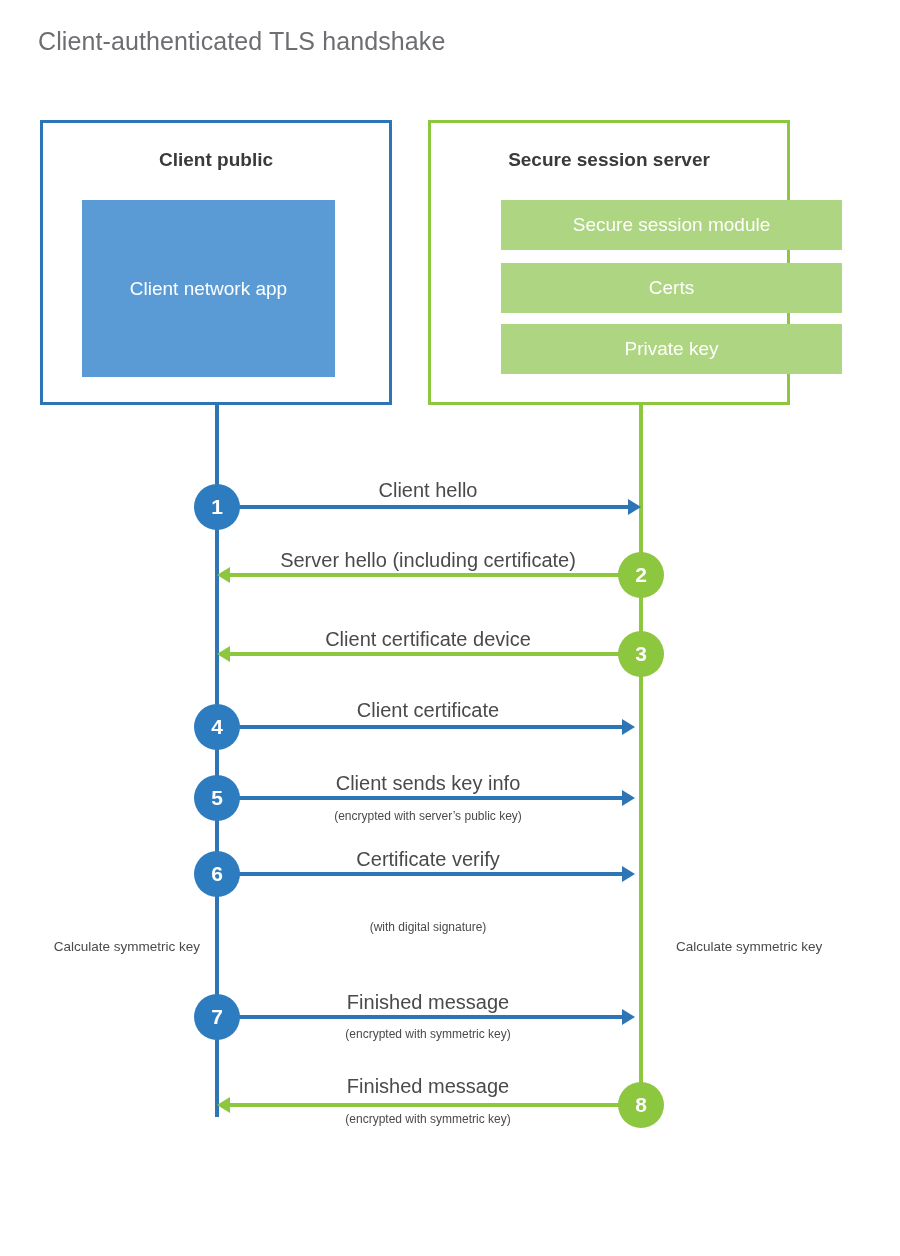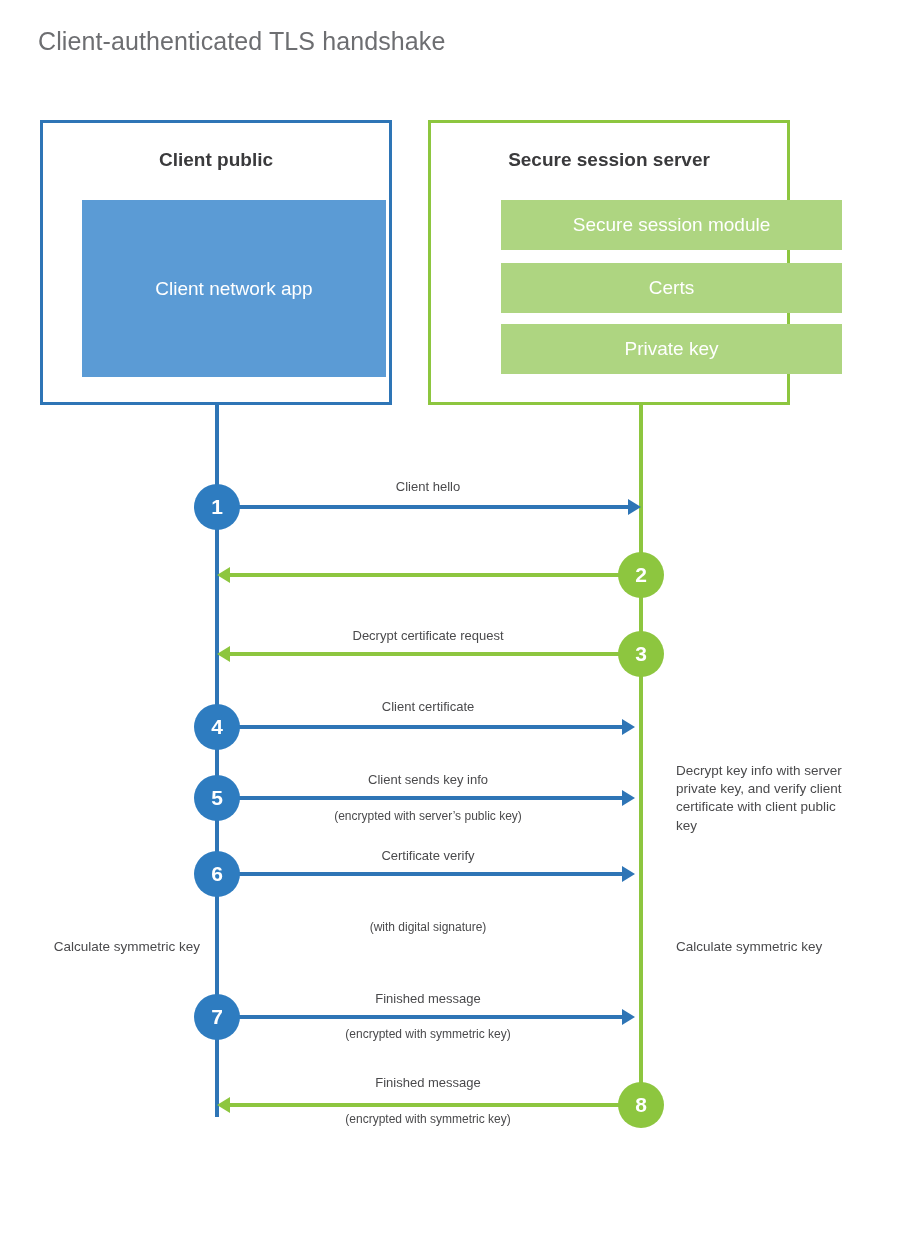--- a/index.html
+++ b/index.html
@@ -56,21 +56,21 @@
     text-align: center;
     font-size: 19px;
     font-weight: bold;
     color: #3a3a3c;
   }
 
   .client-app {
     position: absolute;
     left: 39px;
     top: 77px;
-    width: 304px;
+    width: 253px;
     height: 177px;
     background: #5B9BD5;
     color: #ffffff;
     font-size: 19px;
     display: flex;
     align-items: center;
     justify-content: center;
     text-align: center;
     line-height: 1.35;
   }
@@ -142,21 +142,21 @@
     font-size: 21px;
     font-weight: bold;
     z-index: 4;
   }
   .step-circle.blue  { background: #2E7CC0; }
   .step-circle.green { background: #8DC63F; }
 
   
   .msg-label {
     position: absolute;
-    font-size: 13px;
+    font-size: 20px;
     color: #4a4a4c;
     text-align: center;
     white-space: nowrap;
     transform: translateX(-50%);
   }
   .msg-sublabel {
     position: absolute;
     font-size: 12px;
     color: #4a4a4c;
     text-align: right;
@@ -201,25 +201,26 @@
   <div class="lifeline client-line"></div>
   <div class="lifeline server-line"></div>
 
   <div class="msg-line to-server" style="left:217px; top:505px; width:412px;"></div>
   <div class="arrow-head right" style="left:628px; top:499px;"></div>
   <div class="msg-label" style="left:428px; top:479px;">Client hello</div>
   <div class="step-circle blue" style="left:194px; top:484px;">1</div>
 
   <div class="msg-line to-client" style="left:230px; top:573px; width:412px;"></div>
   <div class="arrow-head left" style="left:217px; top:567px;"></div>
+  <div class="msg-label" style="left:428px; top:549px;">Server hello (including certificate)</div>
   <div class="step-circle green" style="left:618px; top:552px;">2</div>
 
   <div class="msg-line to-client" style="left:230px; top:652px; width:412px;"></div>
   <div class="arrow-head left" style="left:217px; top:646px;"></div>
-  <div class="msg-label" style="left:428px; top:628px;">Decrypt certificate request</div>
+  <div class="msg-label" style="left:428px; top:628px;">Client certificate device</div>
   <div class="step-circle green" style="left:618px; top:631px;">3</div>
 
   <div class="msg-line to-server" style="left:217px; top:725px; width:406px;"></div>
   <div class="arrow-head right" style="left:622px; top:719px;"></div>
   <div class="msg-label" style="left:428px; top:699px;">Client certificate</div>
   <div class="step-circle blue" style="left:194px; top:704px;">4</div>
 
   <div class="msg-line to-server" style="left:217px; top:796px; width:406px;"></div>
   <div class="arrow-head right" style="left:622px; top:790px;"></div>
   <div class="msg-label" style="left:428px; top:772px;">Client sends key info</div>
@@ -237,19 +238,18 @@
   <div class="msg-label" style="left:428px; top:991px;">Finished message</div>
   <div class="msg-sublabel" style="left:428px; top:1027px;">(encrypted with symmetric key)</div>
   <div class="step-circle blue" style="left:194px; top:994px;">7</div>
 
   <div class="msg-line to-client" style="left:230px; top:1103px; width:398px;"></div>
   <div class="arrow-head left" style="left:217px; top:1097px;"></div>
   <div class="msg-label" style="left:428px; top:1075px;">Finished message</div>
   <div class="msg-sublabel" style="left:428px; top:1112px;">(encrypted with symmetric key)</div>
   <div class="step-circle green" style="left:618px; top:1082px;">8</div>
 
-  <div class="side-note right-note" style="top:762px; width:175px;">Decrypt key info with server private key, and verify client certificate with client public key</div>
 
   <div class="side-note left-note" style="top:938px; width:160px;">Calculate symmetric key</div>
 
   <div class="side-note right-note" style="top:938px; width:160px;">Calculate symmetric key</div>
 
 </div>
 
 </body></html>

